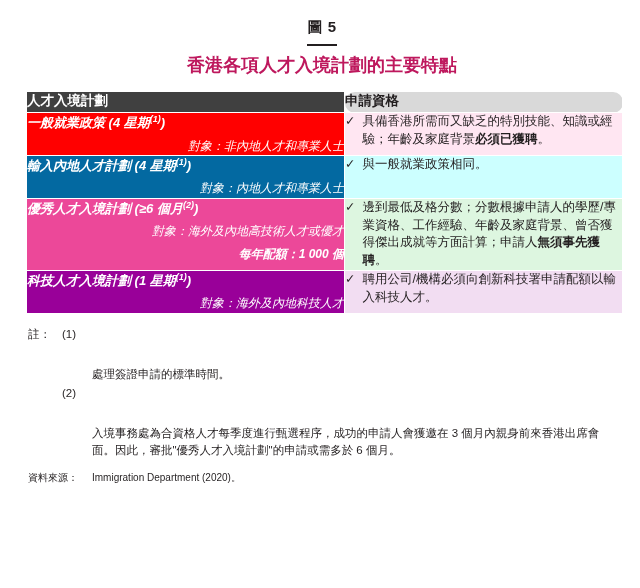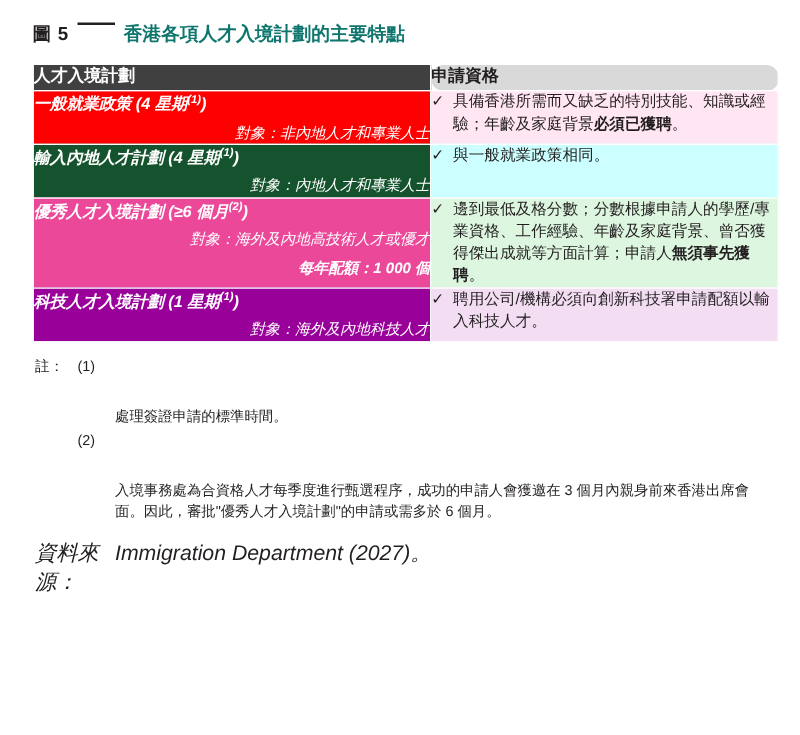--- a/index.html
+++ b/index.html
@@ -18,40 +18,42 @@
     position: relative;
     width: 640px;
     height: 588px;
     box-sizing: border-box;
     padding: 14px 22px 8px 22px;
   }
 
   
   .title-row {
     display: flex;
+    align-items: center;
     gap: 7px;
     margin: 4px 0 14px 4px;
+    flex-direction: column;
   }
   .fig-label {
     font-size: 15px;
     font-weight: bold;
     letter-spacing: 0.5px;
     color: #231f20;
     white-space: nowrap;
   }
   .title-rule {
     width: 30px;
     height: 2px;
     background: #231f20;
     display: inline-block;
   }
   .fig-title {
-    font-size: 15px;
-    font-weight: bold;
-    color: #0f766e;
+    font-size: 18px;
+    font-weight: bold;
+    color: #be185d;
     white-space: nowrap;
   }
 
   
   .table {
     border: 1px solid #bdbdbd;
     border-collapse: collapse;
     width: 596px;
     margin-left: 4px;
     table-layout: fixed;
@@ -104,21 +106,21 @@
     margin-top: 5px;
   }
   .sup {
     font-size: 9px;
     vertical-align: super;
   }
 
   
   .r0 .cell-left { background: #ff0000; }
   .r0 .cell-right { background: #ffe6f2; }
-  .r1 .cell-left { background: #14532d; margin-top: 22px; }
+  .r1 .cell-left { background: #0369a1; margin-top: 22px; }
   .r1 .cell-right { background: #ccffff; }
   .r2 .cell-left { background: #ec4899; }
   .r2 .cell-right { background: #ddf6e0; }
   .r3 .cell-left { background: #990099; }
   .r3 .cell-right { background: #f2ddf2; }
 
   .check-line {
     display: flex;
     gap: 7px;
     align-items: flex-start;
@@ -149,24 +151,23 @@
   }
   .note-num {
     flex: 0 0 30px;
   }
   .note-body {
     flex: 1 1 auto;
     margin-top: 40px;
   }
   .source {
     margin: 12px 0 0 6px;
-    font-size: 17px;
-    color: #231f20;
-    display: flex;
-    font-style: italic;
+    font-size: 10px;
+    color: #231f20;
+    display: flex;
   }
   .source-label { flex: 0 0 64px; }
 </style>
 </head>
 <body>
 
 <div class="page">
 
   <div class="title-row">
     <span class="fig-label">圖 5</span>
@@ -249,16 +250,16 @@
     </div>
     <div class="note-row">
       <span class="note-label"></span>
       <span class="note-num">(2)</span>
       <span class="note-body">入境事務處為合資格人才每季度進行甄選程序，成功的申請人會獲邀在 3 個月內親身前來香港出席會面。因此，審批"優秀人才入境計劃"的申請或需多於 6 個月。</span>
     </div>
   </div>
 
   <div class="source">
     <span class="source-label">資料來源：</span>
-    <span>Immigration Department (2027)。</span>
+    <span>Immigration Department (2020)。</span>
   </div>
 
 </div>
 
 </body></html>

